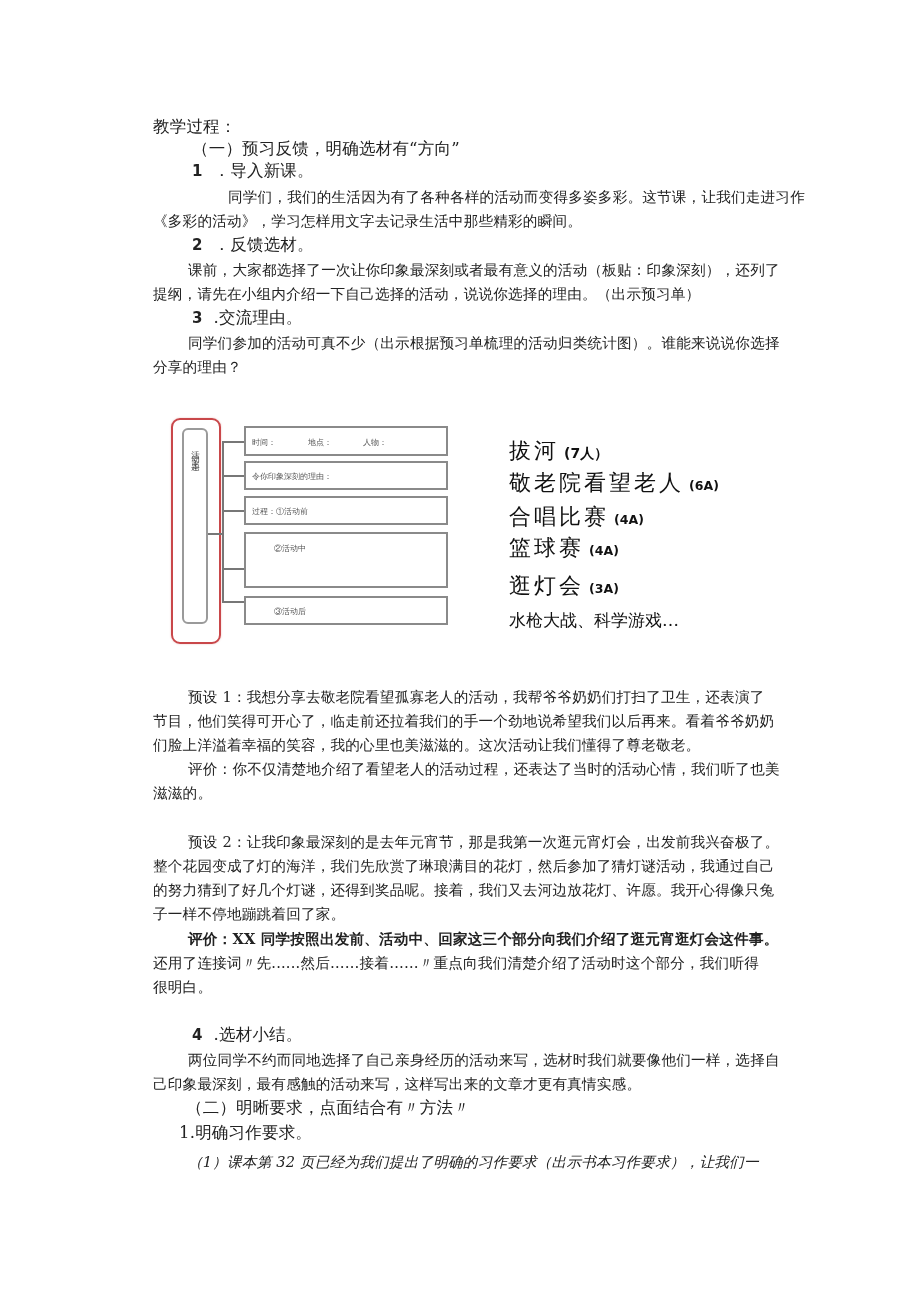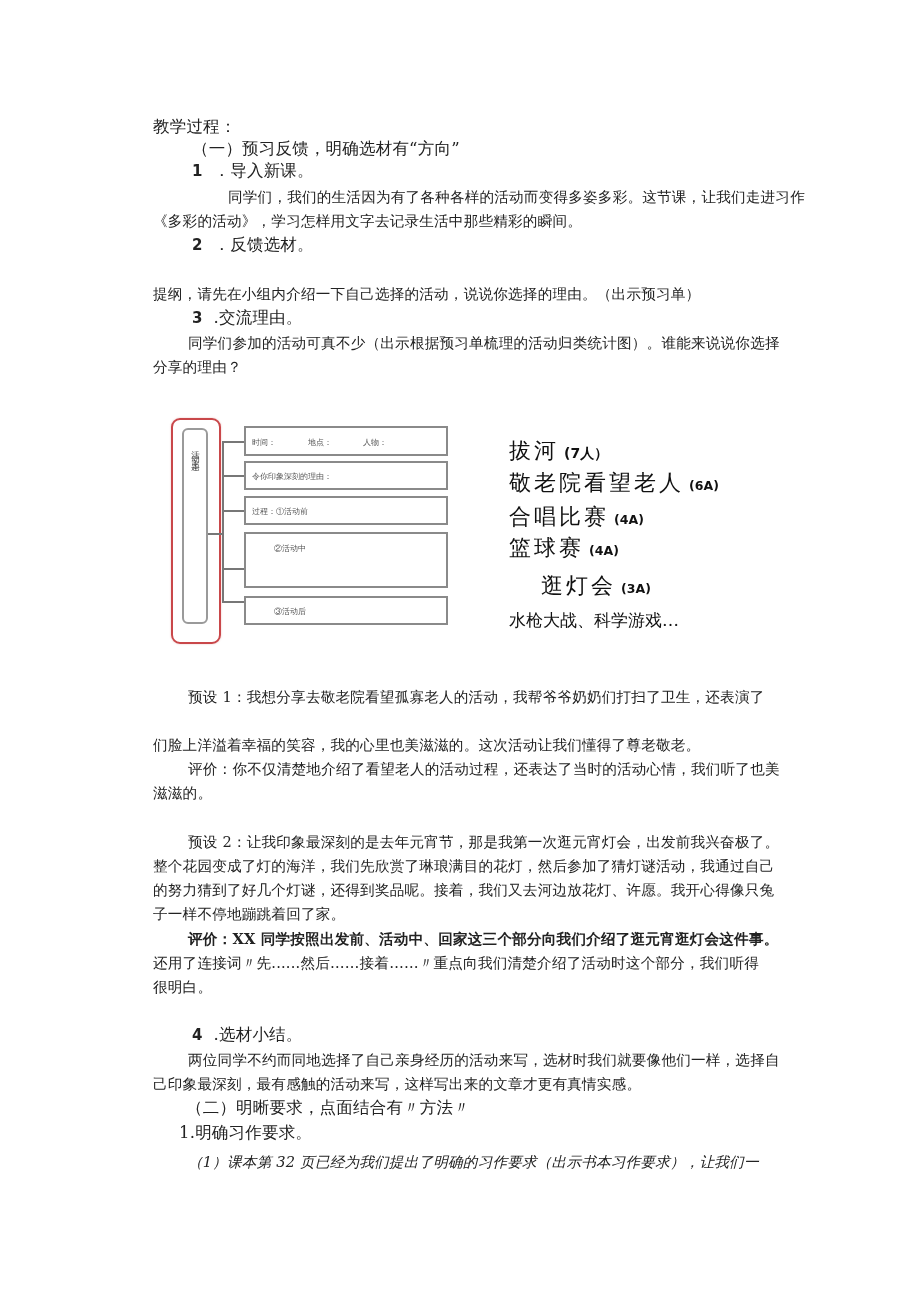--- a/index.html
+++ b/index.html
@@ -55,20 +55,21 @@
 
   <div class="line h" style="left:176px; top:160px;">
     <span class="num">1</span>&nbsp;&nbsp;<span>．导入新课。</span>
   </div>
   <div class="line" style="left:172px; top:187px;margin-left:40px;">同学们，我们的生活因为有了各种各样的活动而变得多姿多彩。这节课，让我们走进习作</div>
   <div class="line" style="left:137px; top:211px;">《多彩的活动》，学习怎样用文字去记录生活中那些精彩的瞬间。</div>
 
   <div class="line h" style="left:176px; top:234px;">
     <span class="num">2</span>&nbsp;&nbsp;<span>．反馈选材。</span>
   </div>
+  <div class="line" style="left:172px; top:260px;">课前，大家都选择了一次让你印象最深刻或者最有意义的活动（板贴：印象深刻），还列了</div>
   <div class="line" style="left:137px; top:284px;">提纲，请先在小组内介绍一下自己选择的活动，说说你选择的理由。（出示预习单）</div>
 
   <div class="line h" style="left:176px; top:307px;">
     <span class="num">3</span>&nbsp;&nbsp;<span>.交流理由。</span>
   </div>
   <div class="line" style="left:172px; top:333px;">同学们参加的活动可真不少（出示根据预习单梳理的活动归类统计图）。谁能来说说你选择</div>
   <div class="line" style="left:137px; top:357px;">分享的理由？</div>
 
   <div class="diagram">
     <div class="outer-frame"></div>
@@ -112,27 +113,28 @@
     <span class="cnt">(6A)</span>
   </div>
   <div class="tally" style="top:502px;">
     <span class="big">合唱比赛</span>
     <span class="cnt">(4A)</span>
   </div>
   <div class="tally" style="top:533px;">
     <span class="big">篮球赛</span>
     <span class="cnt">(4A)</span>
   </div>
-  <div class="tally" style="top:571px;margin-left:32px;">
+  <div class="tally" style="top:571px;">
     <span class="big">逛灯会</span>
     <span class="cnt">(3A)</span>
   </div>
   <div class="tally-last">水枪大战、科学游戏…</div>
 
   <div class="line" style="left:172px; top:687px;">预设 1：我想分享去敬老院看望孤寡老人的活动，我帮爷爷奶奶们打扫了卫生，还表演了</div>
+  <div class="line" style="left:137px; top:711px;">节目，他们笑得可开心了，临走前还拉着我们的手一个劲地说希望我们以后再来。看着爷爷奶奶</div>
   <div class="line" style="left:137px; top:735px;">们脸上洋溢着幸福的笑容，我的心里也美滋滋的。这次活动让我们懂得了尊老敬老。</div>
   <div class="line" style="left:172px; top:759px;">评价：你不仅清楚地介绍了看望老人的活动过程，还表达了当时的活动心情，我们听了也美</div>
   <div class="line" style="left:137px; top:783px;">滋滋的。</div>
 
   <div class="line" style="left:172px; top:832px;">预设 2：让我印象最深刻的是去年元宵节，那是我第一次逛元宵灯会，出发前我兴奋极了。</div>
   <div class="line" style="left:137px; top:856px;">整个花园变成了灯的海洋，我们先欣赏了琳琅满目的花灯，然后参加了猜灯谜活动，我通过自己</div>
   <div class="line" style="left:137px; top:880px;">的努力猜到了好几个灯谜，还得到奖品呢。接着，我们又去河边放花灯、许愿。我开心得像只兔</div>
   <div class="line" style="left:137px; top:904px;">子一样不停地蹦跳着回了家。</div>
   <div class="line" style="left:172px; top:929px;font-weight:bold;">评价：XX 同学按照出发前、活动中、回家这三个部分向我们介绍了逛元宵逛灯会这件事。</div>
   <div class="line" style="left:137px; top:953px;">还用了连接词〃先......然后……接着……〃重点向我们清楚介绍了活动时这个部分，我们听得</div>

